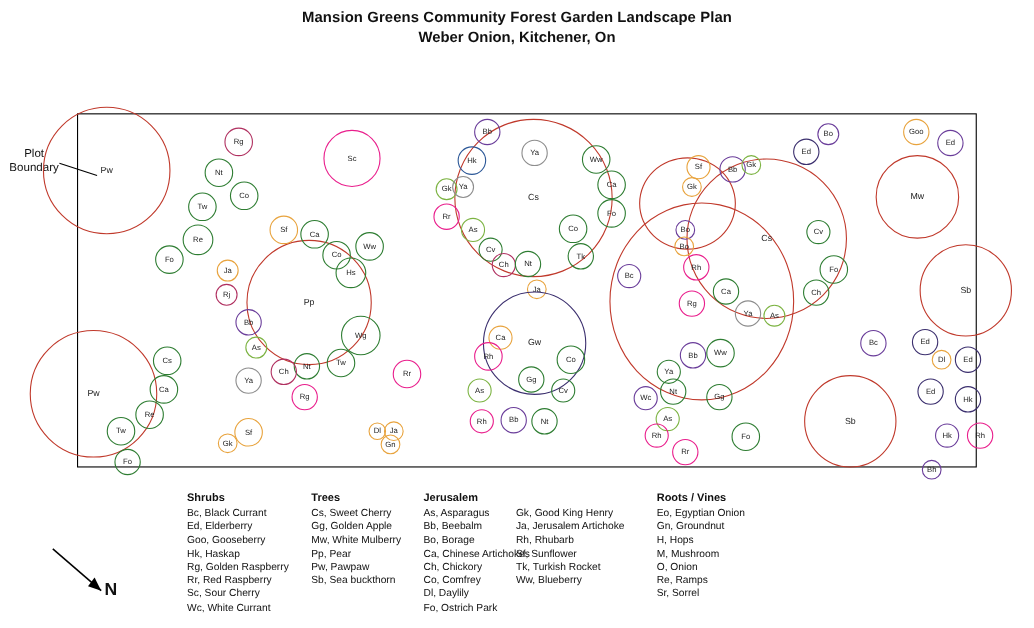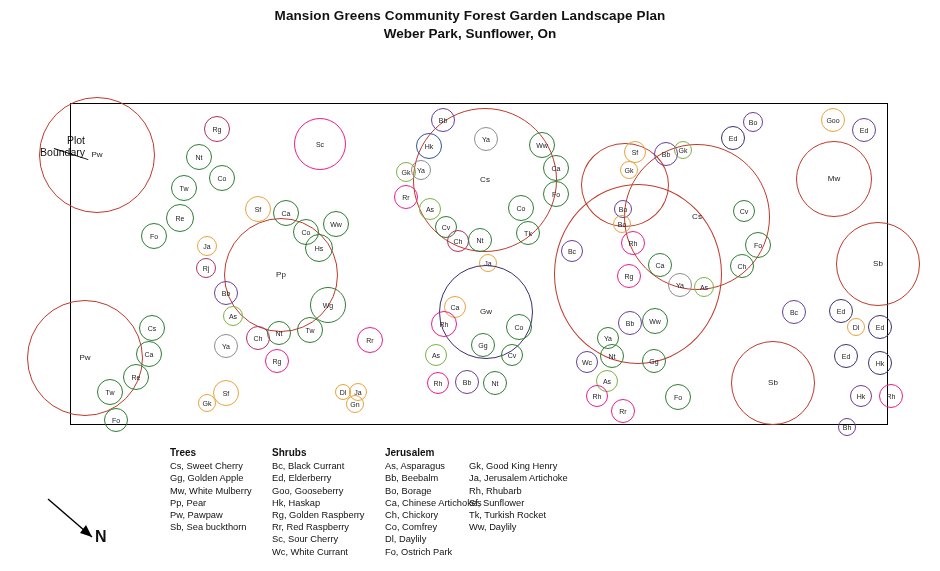--- a/index.html
+++ b/index.html
@@ -30,22 +30,22 @@
   }
   .pathway-bar span{
     color:#ffffff;font-size:12px;font-weight:bold;
   }
   .plot-boundary{
     position:absolute;left:70px;top:103px;width:818px;height:322px;
     border:1px solid #000;
     box-sizing:border-box;
   }
   .plot-label{
-    position:absolute;left:23px;top:134px;width:62px;
-    font-size:10.5px;line-height:12px;text-align:right;
+    position:absolute;left:0;top:134px;width:62px;
+    font-size:10.5px;line-height:12px;text-align:center;
   }
   .leader{
     position:absolute;left:54px;top:148px;width:36px;height:1px;
     background:#000;transform:rotate(18deg);transform-origin:left center;
   }
   
   .circ{
     position:absolute;border-radius:50%;box-sizing:border-box;
     display:flex;align-items:center;justify-content:center;
     font-size:7px;color:#222;background:transparent;
@@ -74,21 +74,21 @@
   .c1{width:102px}.c2{width:113px}.c3{width:84px}
   .c4{width:128px}.c5{width:104px}.c6{width:96px}.c7{width:110px}
 </style>
 </head>
 <body>
 
 <div id="plan">
 
   <div class="title-block">
     <div class="title-line1">Mansion Greens Community Forest Garden Landscape Plan</div>
-    <div class="title-line2">Weber Park, Sunflower, On</div>
+    <div class="title-line2">Weber Onion, Kitchener, On</div>
   </div>
 
 
   <div class="plot-label">
     <div>Plot</div>
     <div>Boundary</div>
   </div>
   <div class="leader"></div>
 
   <div class="plot-boundary"></div>
@@ -414,55 +414,65 @@
     </div>
 
 
   <svg class="arrow-n" viewBox="0 0 60 48">
     <line x1="4" y1="2" x2="48" y2="40" stroke="#000" stroke-width="1.4"></line>
     <polygon points="48,40 36,36 42,28" fill="#000"></polygon>
   </svg>
   <div class="n-letter">N</div>
 
   <div class="legend-cols" id="legend-cols">
-      <div class="lcol c1">
-        <h4>Trees</h4>
-        <div>Cs, Sweet Cherry</div>
-        <div>Gg, Golden Apple</div>
-        <div>Mw, White Mulberry</div>
-        <div>Pp, Pear</div>
-        <div>Pw, Pawpaw</div>
-        <div>Sb, Sea buckthorn</div>
-      </div>
       <div class="lcol c2">
         <h4>Shrubs</h4>
         <div>Bc, Black Currant</div>
         <div>Ed, Elderberry</div>
         <div>Goo, Gooseberry</div>
         <div>Hk, Haskap</div>
         <div>Rg, Golden Raspberry</div>
         <div>Rr, Red Raspberry</div>
         <div>Sc, Sour Cherry</div>
         <div>Wc, White Currant</div>
       </div>
+      <div class="lcol c1">
+        <h4>Trees</h4>
+        <div>Cs, Sweet Cherry</div>
+        <div>Gg, Golden Apple</div>
+        <div>Mw, White Mulberry</div>
+        <div>Pp, Pear</div>
+        <div>Pw, Pawpaw</div>
+        <div>Sb, Sea buckthorn</div>
+      </div>
       <div class="lcol c3">
         <h4>Jerusalem</h4>
         <div>As, Asparagus</div>
         <div>Bb, Beebalm</div>
         <div>Bo, Borage</div>
         <div>Ca, Chinese Artichokes</div>
         <div>Ch, Chickory</div>
         <div>Co, Comfrey</div>
         <div>Dl, Daylily</div>
         <div>Fo, Ostrich Park</div>
       </div>
       <div class="lcol c4">
         <h4>&nbsp;</h4>
         <div>Gk, Good King Henry</div>
         <div>Ja, Jerusalem Artichoke</div>
         <div>Rh, Rhubarb</div>
         <div>Sf, Sunflower</div>
         <div>Tk, Turkish Rocket</div>
-        <div>Ww, Daylily</div>
+        <div>Ww, Blueberry</div>
+      </div>
+      <div class="lcol c7">
+        <h4>Roots  / Vines</h4>
+        <div>Eo, Egyptian Onion</div>
+        <div>Gn, Groundnut</div>
+        <div>H, Hops</div>
+        <div>M, Mushroom</div>
+        <div>O, Onion</div>
+        <div>Re, Ramps</div>
+        <div>Sr, Sorrel</div>
       </div>
     </div>
 
 </div>
 
 </body></html>

